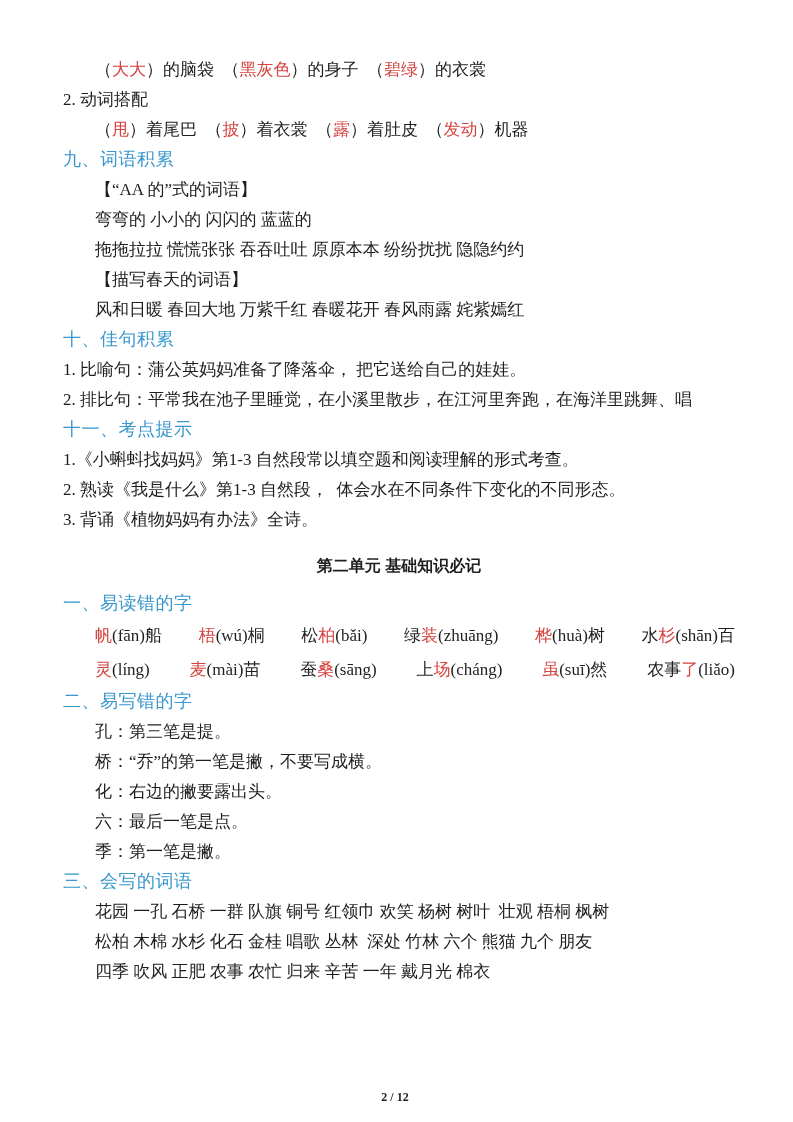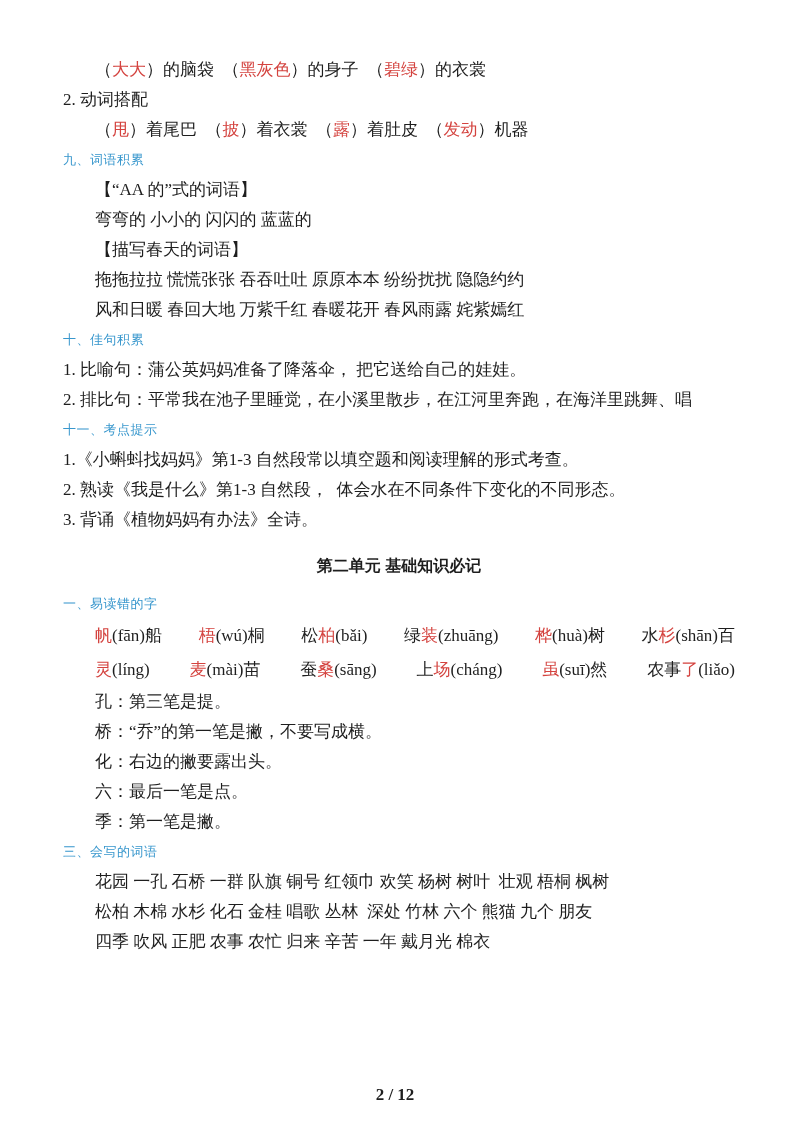--- a/index.html
+++ b/index.html
@@ -20,22 +20,22 @@
     width: 672px;
   }
   .line {
     font-size: 17px;
     line-height: 30px;
     white-space: pre;
   }
   .line.indent { padding-left: 32px; }
   .line.heading {
     color: var(--blue, #3897cd);
-    font-family: Liberation Serif, serif;
-    font-size: 13px;
+    font-family: Liberation Mono, monospace;
+    font-size: 18px;
     letter-spacing: 0.5px;
   }
   .line.title {
     text-align: center;
     font-family: "Liberation Sans", "DejaVu Sans", sans-serif;
     font-weight: bold;
     font-size: 16px;
     margin-top: 16px;
     margin-bottom: 8px;
     white-space: normal;
@@ -45,51 +45,52 @@
     justify-content: space-between;
     line-height: 34px;
     padding-left: 32px;
   }
   .red { color: var(--red, #d4433f); }
   .footer {
     position: absolute;
     left: 0; right: 16px; bottom: 17px;
     text-align: center;
     font-weight: bold;
-    font-size: 17px;
+    font-size: 12px;
     font-family: "Liberation Serif", "DejaVu Serif", serif;
     color: #1e1e1e;
     margin-left: 25px;
   }
 </style>
 </head>
 <body>
 
 <main class="page">
   <div class="doc">
       <div class="line indent"><span>（</span><span class="red">大大</span><span>）的脑袋  （</span><span class="red">黑灰色</span><span>）的身子  （</span><span class="red">碧绿</span><span>）的衣裳</span></div>
       <div class="line">2. 动词搭配</div>
       <div class="line indent"><span>（</span><span class="red">甩</span><span>）着尾巴  （</span><span class="red">披</span><span>）着衣裳  （</span><span class="red">露</span><span>）着肚皮  （</span><span class="red">发动</span><span>）机器</span></div>
       <div class="line heading">九、词语积累</div>
       <div class="line indent">【“AA 的”式的词语】</div>
       <div class="line indent">弯弯的 小小的 闪闪的 蓝蓝的</div>
+      <div class="line indent">拖拖拉拉 慌慌张张 吞吞吐吐 原原本本 纷纷扰扰 隐隐约约</div>
       <div class="line indent">【描写春天的词语】</div>
-      <div class="line indent">拖拖拉拉 慌慌张张 吞吞吐吐 原原本本 纷纷扰扰 隐隐约约</div>
       <div class="line indent">风和日暖 春回大地 万紫千红 春暖花开 春风雨露 姹紫嫣红</div>
       <div class="line heading">十、佳句积累</div>
       <div class="line">1. 比喻句：蒲公英妈妈准备了降落伞， 把它送给自己的娃娃。</div>
       <div class="line">2. 排比句：平常我在池子里睡觉，在小溪里散步，在江河里奔跑，在海洋里跳舞、唱</div>
       <div class="line heading">十一、考点提示</div>
       <div class="line">1.《小蝌蚪找妈妈》第1-3 自然段常以填空题和阅读理解的形式考查。</div>
       <div class="line">2. 熟读《我是什么》第1-3 自然段，  体会水在不同条件下变化的不同形态。</div>
       <div class="line">3. 背诵《植物妈妈有办法》全诗。</div>
       <div class="line title">第二单元 基础知识必记</div>
       <div class="line heading">一、易读错的字</div>
       <div class="line pinyin"><span><span class="red">帆</span><span>(fān)船</span></span><span><span class="red">梧</span><span>(wú)桐</span></span><span><span>松</span><span class="red">柏</span><span>(bǎi)</span></span><span><span>绿</span><span class="red">装</span><span>(zhuāng)</span></span><span><span class="red">桦</span><span>(huà)树</span></span><span><span>水</span><span class="red">杉</span><span>(shān)百</span></span></div>
       <div class="line pinyin"><span><span class="red">灵</span><span>(líng)</span></span><span><span class="red">麦</span><span>(mài)苗</span></span><span><span>蚕</span><span class="red">桑</span><span>(sāng)</span></span><span><span>上</span><span class="red">场</span><span>(cháng)</span></span><span><span class="red">虽</span><span>(suī)然</span></span><span><span>农事</span><span class="red">了</span><span>(liǎo)</span></span></div>
+      <div class="line heading">二、易写错的字</div>
       <div class="line indent">孔：第三笔是提。</div>
       <div class="line indent">桥：“乔”的第一笔是撇，不要写成横。</div>
       <div class="line indent">化：右边的撇要露出头。</div>
       <div class="line indent">六：最后一笔是点。</div>
       <div class="line indent">季：第一笔是撇。</div>
       <div class="line heading">三、会写的词语</div>
       <div class="line indent">花园 一孔 石桥 一群 队旗 铜号 红领巾 欢笑 杨树 树叶  壮观 梧桐 枫树</div>
       <div class="line indent">松柏 木棉 水杉 化石 金桂 唱歌 丛林  深处 竹林 六个 熊猫 九个 朋友</div>
       <div class="line indent">四季 吹风 正肥 农事 农忙 归来 辛苦 一年 戴月光 棉衣</div>
     </div>

